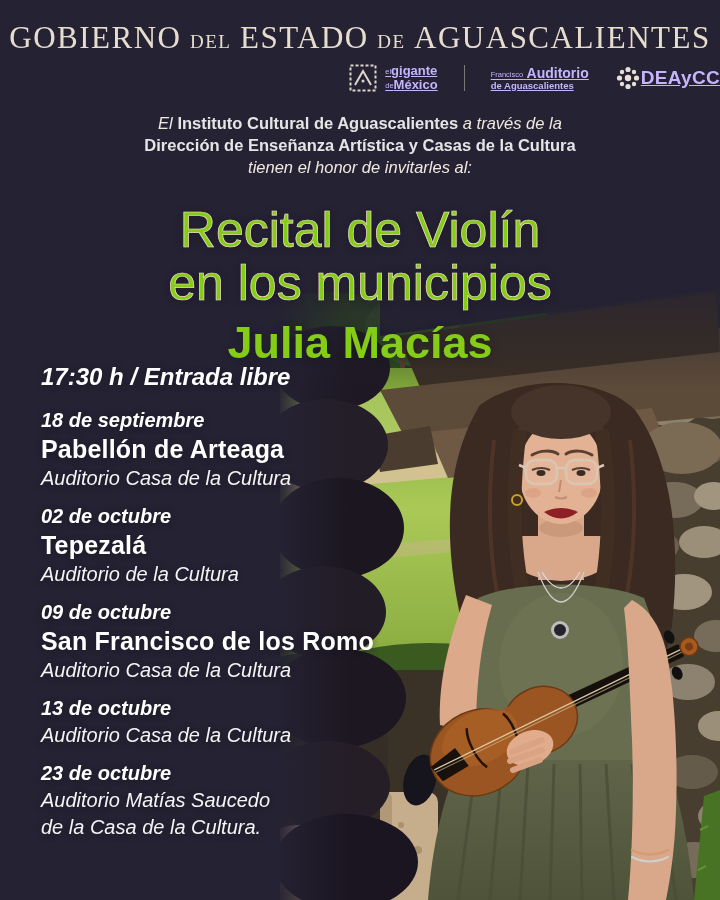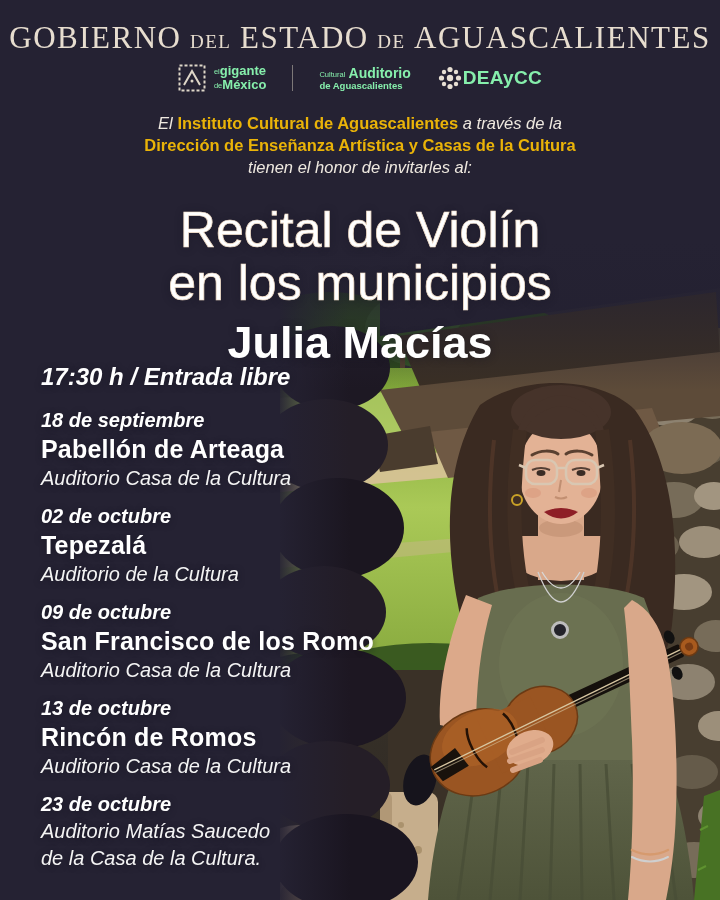--- a/index.html
+++ b/index.html
@@ -6,37 +6,37 @@
   .poster{position:relative;width:720px;height:900px;background:#252233;overflow:hidden;
           font-family:"Liberation Sans",sans-serif;}
   
   .photo{position:absolute;left:280px;top:240px;width:440px;height:660px;z-index:1;}
   
   .gov-header{position:absolute;top:20px;left:0;right:0;text-align:center;z-index:3;
               font-family:"Liberation Serif",serif;color:#e7ddcf;letter-spacing:1.5px;white-space:nowrap;}
   .gov-header .big{font-size:31px;}
   .gov-header .small{font-size:19px;padding:0 3px;}
   
-  .logos{position:absolute;top:64px;left:0;right:0;display:flex;justify-content:center;
-         align-items:center;gap:26px;color:#86efac;z-index:3;}
+  .logos{position:absolute;top:64px;left:0;right:0;display:flex;justify-content:flex-end;
+         align-items:center;gap:26px;color:#c4b5fd;z-index:3;text-decoration:underline;}
   .logo-gigante{display:flex;align-items:center;gap:8px;}
   .logo-text{font-size:13px;font-weight:bold;line-height:1.1;text-align:left;}
   .logo-text .tiny{font-size:7.5px;font-weight:normal;vertical-align:1px;}
   .vdivider{width:1px;height:26px;background:#b9b2a6;opacity:.6;}
   .logo-instituto{font-size:14px;font-weight:bold;line-height:1.05;text-align:left;}
   .logo-instituto .tiny{font-size:7.5px;font-weight:normal;vertical-align:1px;}
   .logo-instituto .l2{font-size:9.5px;}
   .logo-deaycc{display:flex;align-items:center;font-weight:bold;font-size:19px;letter-spacing:.3px;}
   
   .intro{position:absolute;top:112px;left:0;right:0;text-align:center;z-index:3;
          font-size:16.5px;line-height:22px;color:#efe9e0;}
-  .intro .b{font-weight:bold;color:#eab308;}
+  .intro .b{font-weight:bold;color:#e5e5e5;}
   .intro .i{font-style:italic;}
   
-  .title{position:absolute;top:204px;left:0;right:0;text-align:center;z-index:3;color:#ffffff;
+  .title{position:absolute;top:204px;left:0;right:0;text-align:center;z-index:3;color:#84cc16;
          font-size:50px;line-height:53px;text-shadow:0 1px 8px rgba(20,18,30,.45);-webkit-text-stroke:.7px #f0dcc6;}
   .title .t3{font-size:45px;font-weight:800;line-height:62px;margin-top:2px;-webkit-text-stroke:0;}
   
   .schedule{position:absolute;left:41px;top:363px;z-index:3;color:#fff;
             text-shadow:0 1px 6px rgba(20,18,30,.55);}
   .time{font-size:24px;font-weight:bold;font-style:italic;margin-bottom:16px;}
   .event{margin-bottom:11px;}
   .event .date{font-size:20px;font-weight:bold;line-height:27px;font-style:italic;}
   .event .place{font-size:25px;font-weight:800;line-height:31px;letter-spacing:.2px;}
   .event .venue{font-size:20px;font-style:italic;color:#f4f4f4;line-height:27px;max-width:300px;}
@@ -275,21 +275,21 @@
         <path d="M6 21 L14 7 L22 21" fill="none" stroke="#ded6c8" stroke-width="2"></path>
         <circle cx="14" cy="17" r="1.5" fill="#ded6c8"></circle>
       </svg>
       <div class="logo-text">
         <div><span class="tiny">el</span><span>gigante</span></div>
         <div><span class="tiny">de</span><span>México</span></div>
       </div>
     </div>
     <div class="vdivider"></div>
     <div class="logo-instituto">
-      <div><span class="tiny">Cultural</span> <span>Auditorio</span></div>
+      <div><span class="tiny">Francisco</span> <span>Auditorio</span></div>
       <div class="l2">de Aguascalientes</div>
     </div>
     <div class="logo-deaycc">
       <svg width="26" height="26" viewBox="0 0 26 26" fill="#e8e0d4">
         <circle cx="13" cy="13" r="3.2"></circle>
         <circle cx="13" cy="4.5" r="2.6"></circle>
           <circle cx="13" cy="21.5" r="2.6"></circle>
         <circle cx="4.5" cy="13" r="2.6"></circle>
           <circle cx="21.5" cy="13" r="2.6"></circle>
         <circle cx="7" cy="7" r="2.2"></circle>
@@ -329,21 +329,20 @@
     </div>
 
     <div class="event">
       <div class="date">09 de octubre</div>
       <div class="place">San Francisco de los Romo</div>
       <div class="venue"><span>Auditorio Casa de la Cultura</span><span class="v2"></span></div>
     </div>
 
     <div class="event">
       <div class="date">13 de octubre</div>
-      <div class="place">Rincón de Romos</div>
       <div class="venue"><span>Auditorio Casa de la Cultura</span><span class="v2"></span></div>
     </div>
 
     <div class="event">
       <div class="date">23 de octubre</div>
       <div class="venue"><span>Auditorio Matías Saucedo</span><span class="v2">de la Casa de la Cultura.</span></div>
     </div>
   </div>
 
 </div>

